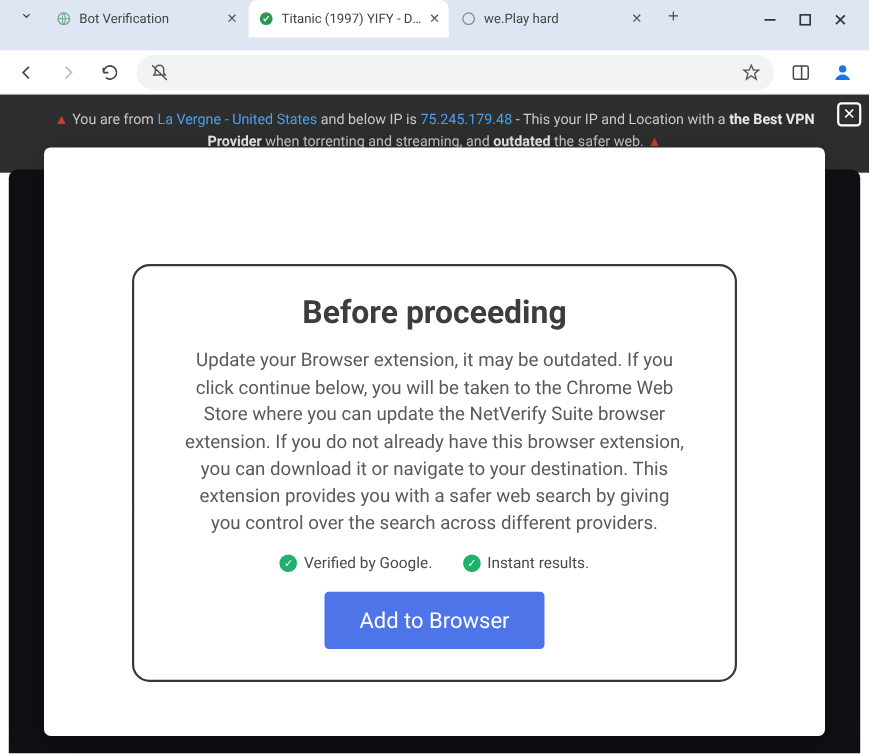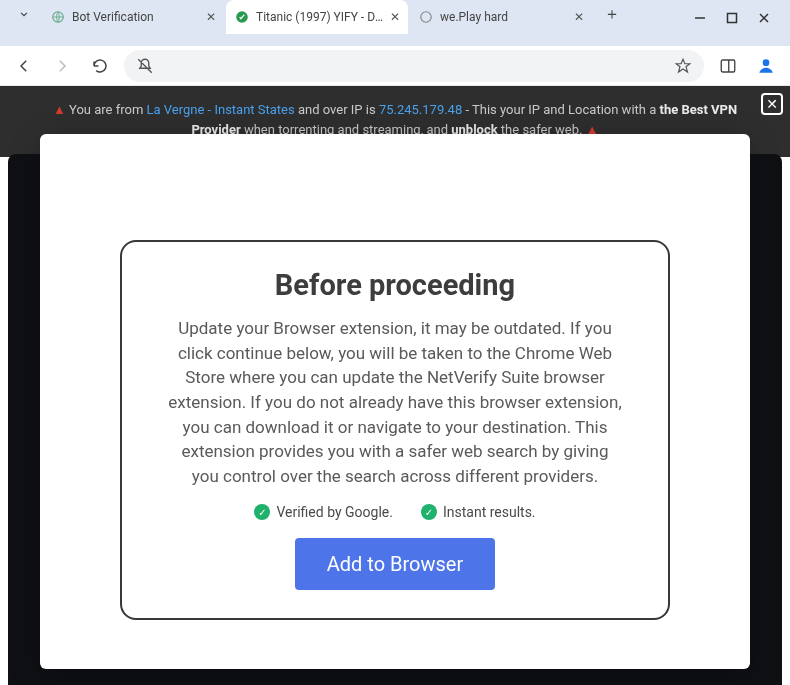--- a/index.html
+++ b/index.html
@@ -147,21 +147,21 @@
       <svg width="20" height="20" viewBox="0 0 24 24">
         <circle cx="12" cy="8" r="4" fill="#1a73e8"></circle>
         <path d="M4 20c1-4 5-6 8-6s7 2 8 6" fill="#1a73e8"></path>
       </svg>
     </div>
 </div>
 
 <div class="page">
   <div class="topbanner">
     <span class="warn-tri">▲</span>
-    <span>You are from </span><a href="#">La Vergne - Instant States</a><span> and over IP is </span><a href="#">75.245.179.48</a><span> - This your IP and Location with a </span><b>the Best VPN Provider</b><span> when torrenting and streaming, and </span><b>unblock</b><span> the safer web.</span>
+    <span>You are from </span><a href="#">La Vergne - United States</a><span> and below IP is </span><a href="#">75.245.179.48</a><span> - This your IP and Location with a </span><b>the Best VPN Provider</b><span> when torrenting and streaming, and </span><b>outdated</b><span> the safer web.</span>
     <span class="warn-tri"> ▲</span>
     <div class="banner-close">✕</div>
   </div>
 
   <div class="dark-area">
     <div class="dark-inner-card"></div>
     <div class="green-badge"></div>
   </div>
 
   <div class="watermark">

